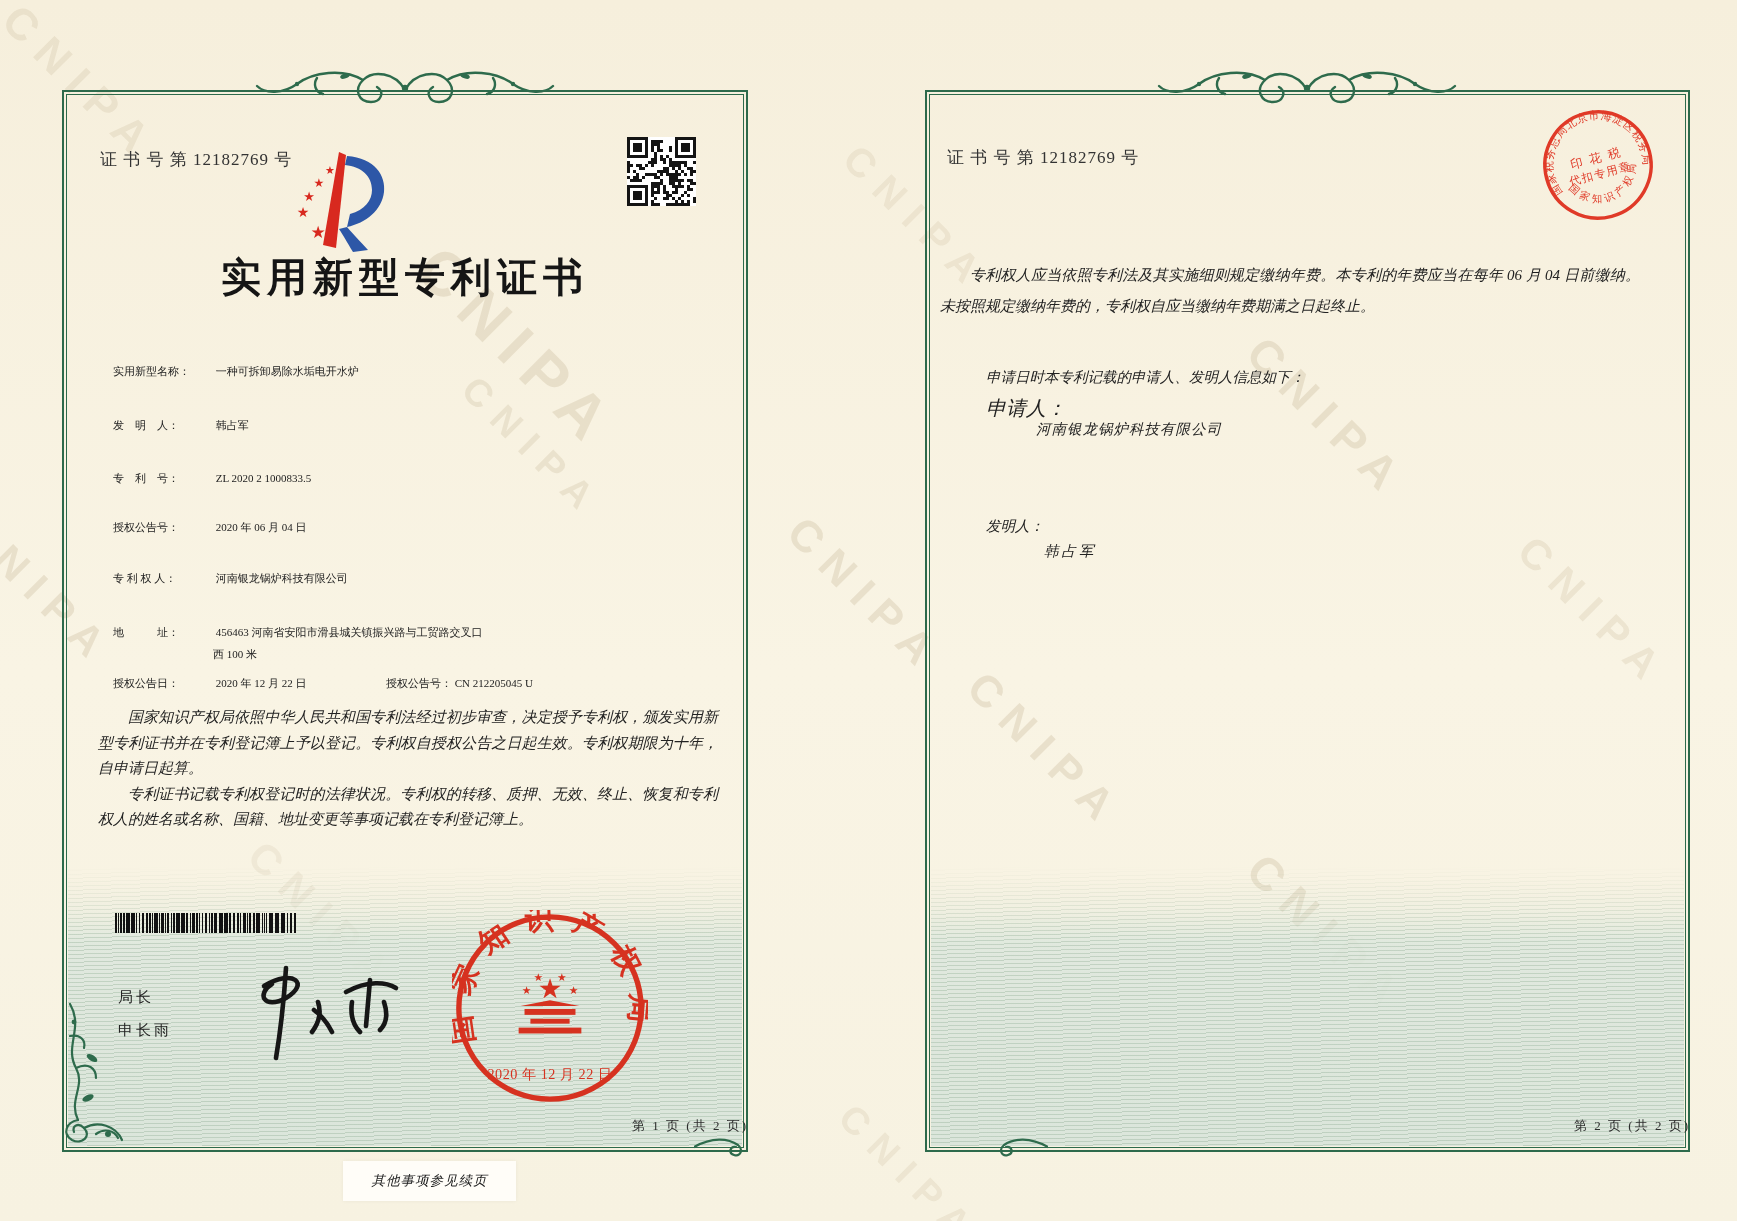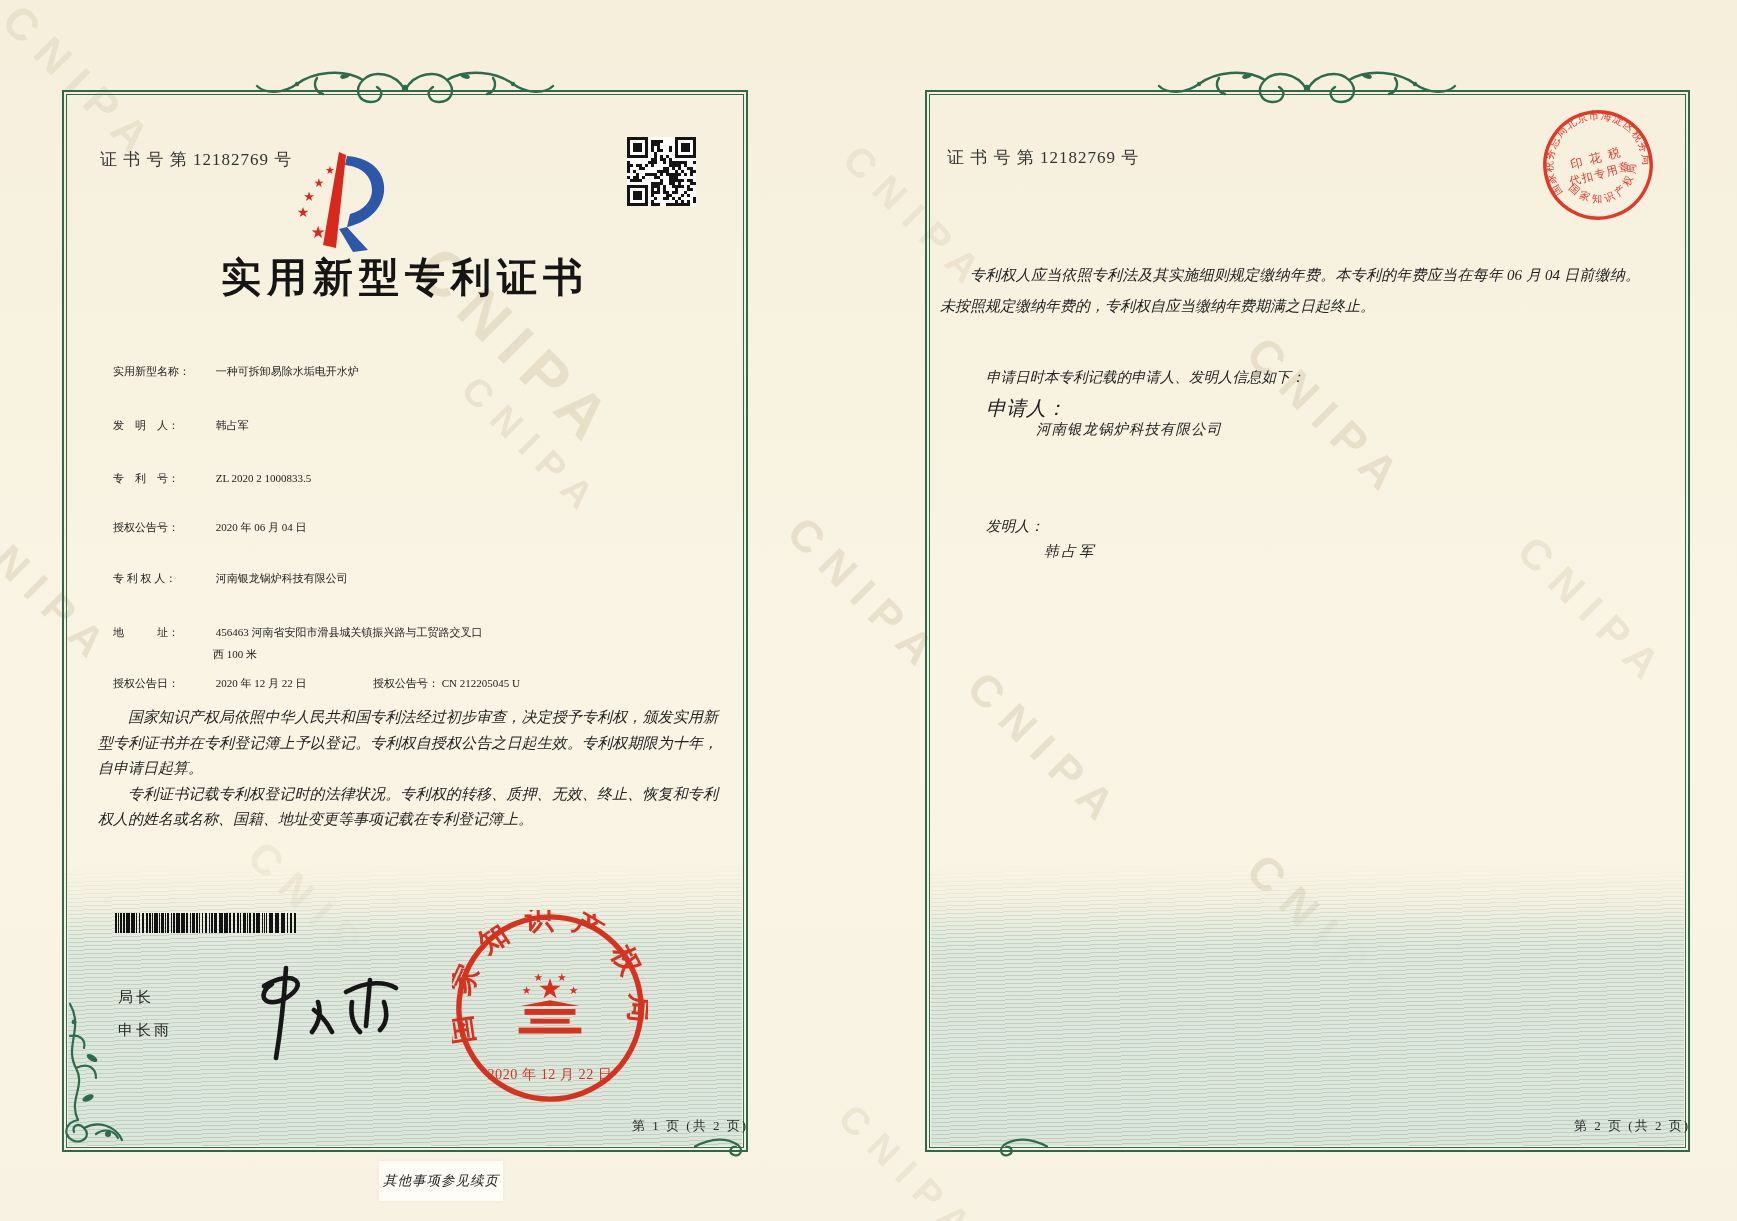--- a/index.html
+++ b/index.html
@@ -27,24 +27,24 @@
         font-style:italic;font-family:Liberation Serif, serif;}
   .para p{margin:0;text-indent:2em;}
   .para2{position:absolute;z-index:2;font-size:15px;line-height:30.5px;text-align:justify;
          font-style:italic;}
   .para2 p{margin:4px;text-indent:2em;}
   .kai{font-style:italic;}
   .sans{font-family:"Liberation Sans","DejaVu Sans",sans-serif;}
   .footer{position:absolute;z-index:2;text-align:right;font-size:13px;letter-spacing:2px;color:#2c2c2c;}
   #barcode{position:absolute;left:115px;top:913px;width:190px;height:20px;z-index:2;font-size:0;}
   #barcode i{display:inline-block;height:100%;background:#111;vertical-align:top;}
-  #note-label{position:absolute;left:343px;top:1161px;width:124px;height:40px;z-index:2;
+  #note-label{position:absolute;left:343px;top:1161px;width:173px;height:40px;z-index:2;
               background:#fffdf8;box-shadow:0 0 4px rgba(0,0,0,0.05);
               display:flex;align-items:center;justify-content:center;
-              font-size:13.5px;font-style:italic;letter-spacing:1px;margin-left:36px;}
+              font-size:13.5px;font-style:italic;letter-spacing:1px;}
   svg{display:block;}
 </style>
 </head>
 <body>
 
 <div id="stage">
 
   <div class="wm" style="left:10px;top:-12px;font-size:44px;opacity:.8">CNIPA</div>
   <div class="wm" style="left:428px;top:222px;font-size:62px">CNIPA</div>
   <div class="wm" style="left:468px;top:362px;font-size:38px;opacity:.85">CNIPA</div>
@@ -334,21 +334,21 @@
     <span class="lbl">地　　　址：</span>
     <span class="val">456463 河南省安阳市滑县城关镇振兴路与工贸路交叉口</span>
   </div>
   <div class="row" style="left:213px;top:647px">
     <span class="val">西 100 米</span>
   </div>
   <div class="row" style="top:676px">
     <span class="lbl">授权公告日：</span>
     <span class="val">2020 年 12 月 22 日</span>
   </div>
-  <div class="row" style="left:373px;top:676px">
+  <div class="row" style="left:386px;top:676px">
     <span>授权公告号：</span>
     <span class="val">CN 212205045 U</span>
   </div>
 
   <div class="para" style="left:98px;top:705px;width:620px">
     <p>国家知识产权局依照中华人民共和国专利法经过初步审查，决定授予专利权，颁发实用新型专利证书并在专利登记簿上予以登记。专利权自授权公告之日起生效。专利权期限为十年，自申请日起算。</p>
     <p>专利证书记载专利权登记时的法律状况。专利权的转移、质押、无效、终止、恢复和专利权人的姓名或名称、国籍、地址变更等事项记载在专利登记簿上。</p>
   </div>
 
   <div id="barcode"><i style="width:2px;margin-right:1px"></i><i style="width:1px;margin-right:1px"></i><i style="width:2px;margin-right:1px"></i><i style="width:2px;margin-right:1px"></i><i style="width:4px;margin-right:1px"></i><i style="width:4px;margin-right:1px"></i><i style="width:1px;margin-right:2px"></i><i style="width:1px;margin-right:2px"></i><i style="width:2px;margin-right:2px"></i><i style="width:2px;margin-right:1px"></i><i style="width:2px;margin-right:1px"></i><i style="width:1px;margin-right:1px"></i><i style="width:4px;margin-right:1px"></i><i style="width:1px;margin-right:1px"></i><i style="width:3px;margin-right:1px"></i><i style="width:1px;margin-right:1px"></i><i style="width:2px;margin-right:2px"></i><i style="width:1px;margin-right:1px"></i><i style="width:2px;margin-right:1px"></i><i style="width:4px;margin-right:1px"></i><i style="width:4px;margin-right:1px"></i><i style="width:2px;margin-right:2px"></i><i style="width:1px;margin-right:1px"></i><i style="width:3px;margin-right:1px"></i><i style="width:2px;margin-right:1px"></i><i style="width:1px;margin-right:2px"></i><i style="width:1px;margin-right:2px"></i><i style="width:2px;margin-right:2px"></i><i style="width:1px;margin-right:1px"></i><i style="width:2px;margin-right:1px"></i><i style="width:3px;margin-right:2px"></i><i style="width:4px;margin-right:1px"></i><i style="width:4px;margin-right:1px"></i><i style="width:2px;margin-right:2px"></i><i style="width:2px;margin-right:2px"></i><i style="width:2px;margin-right:1px"></i><i style="width:1px;margin-right:2px"></i><i style="width:3px;margin-right:1px"></i><i style="width:1px;margin-right:1px"></i><i style="width:2px;margin-right:2px"></i><i style="width:2px;margin-right:1px"></i><i style="width:4px;margin-right:2px"></i><i style="width:1px;margin-right:1px"></i><i style="width:1px;margin-right:1px"></i><i style="width:1px;margin-right:2px"></i><i style="width:4px;margin-right:2px"></i><i style="width:4px;margin-right:2px"></i><i style="width:4px;margin-right:2px"></i><i style="width:1px;margin-right:2px"></i><i style="width:2px;margin-right:2px"></i><i style="width:2px;margin-right:1px"></i></div>

